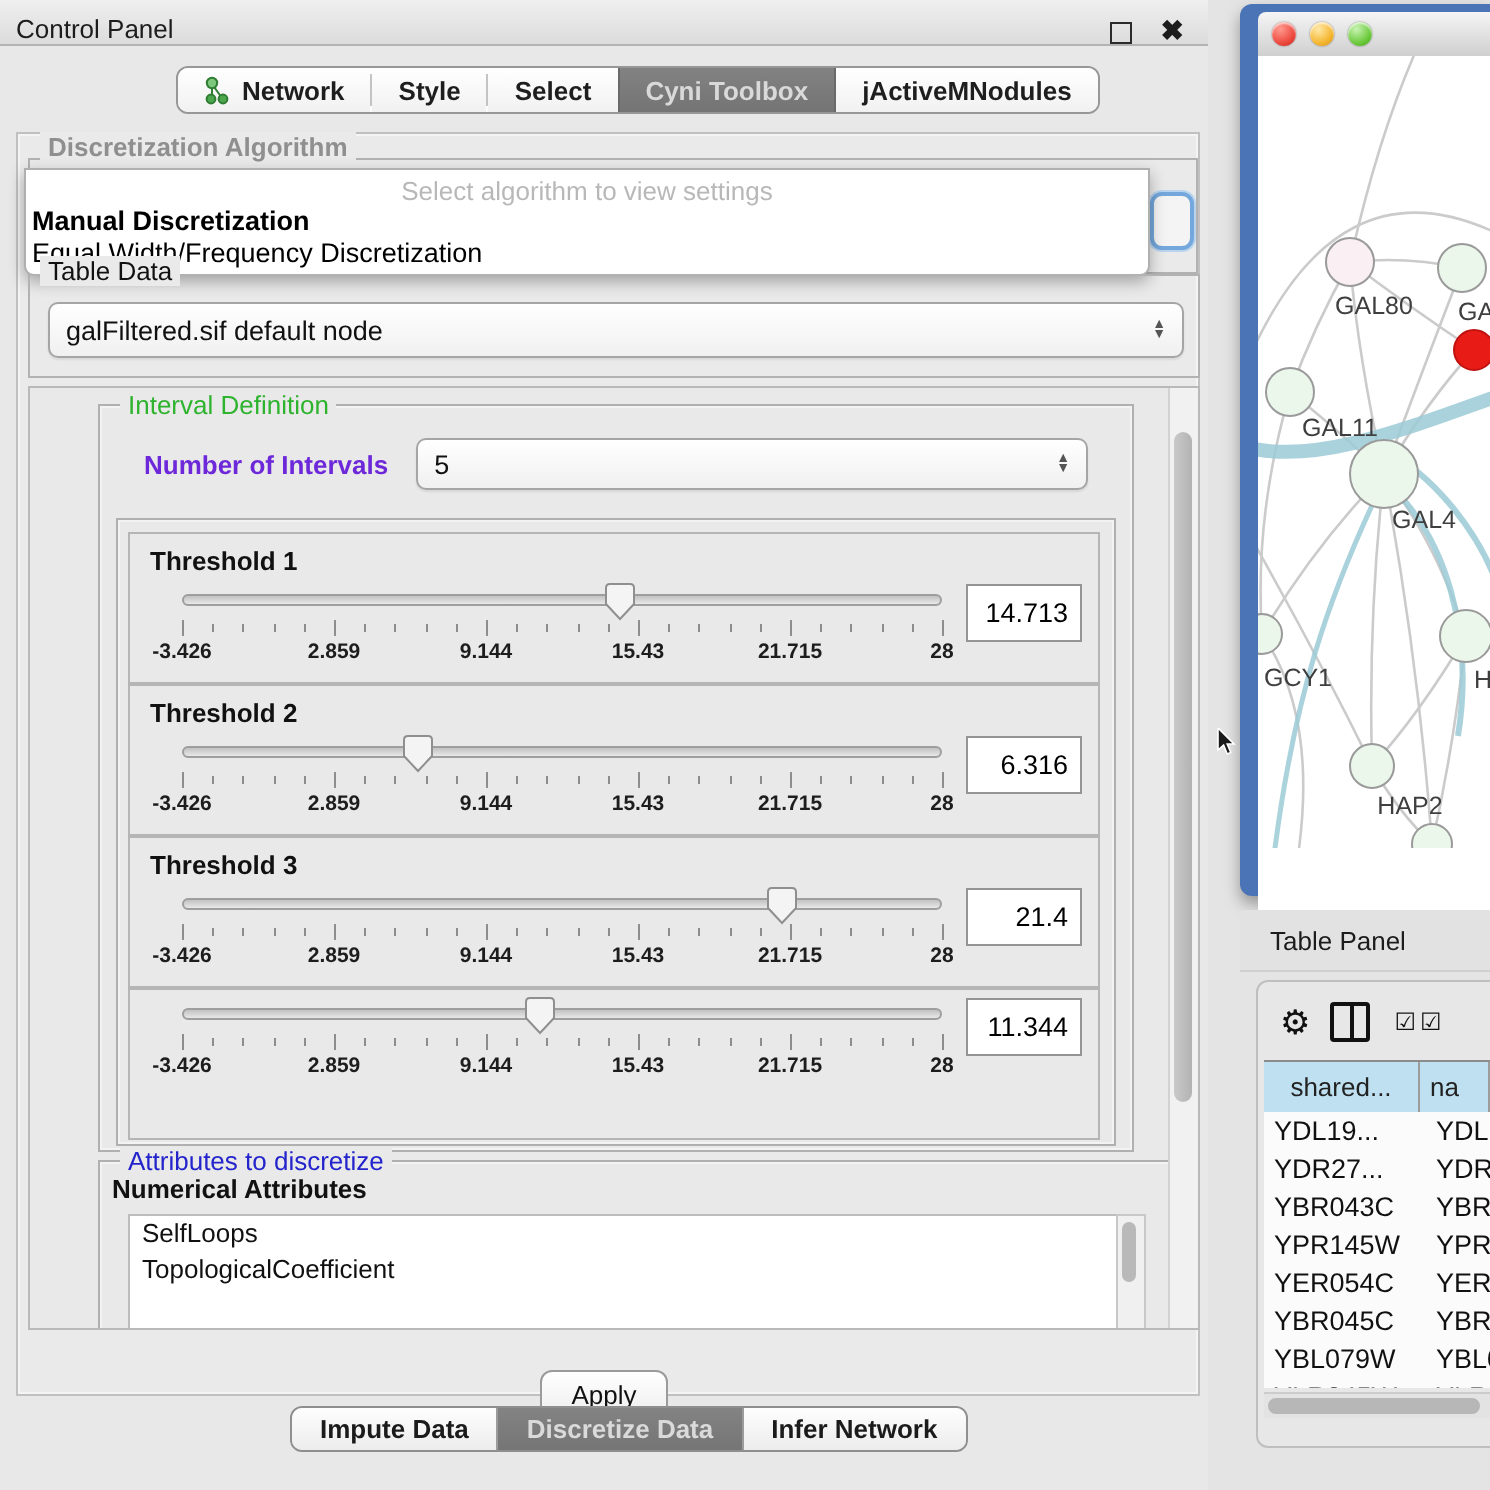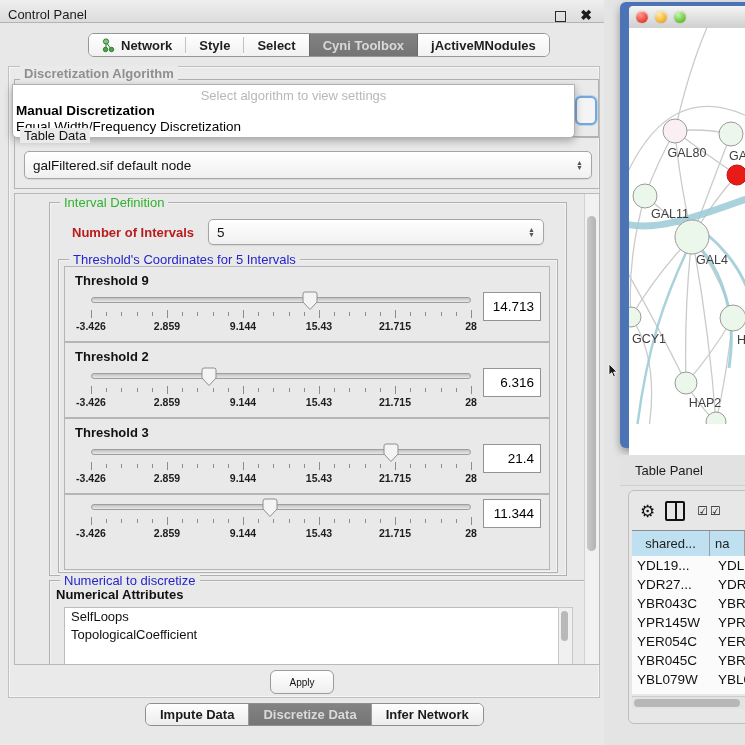--- a/index.html
+++ b/index.html
@@ -64,21 +64,21 @@
       border-left:1px solid #d2d2d2;}
   #vscroll .vthumb{position:absolute;left:2px;top:22px;width:9px;height:335px;
       background:linear-gradient(90deg,#c9c9c9,#b3b3b3);border-radius:5px;}
 
   .group{position:absolute;border:1px solid #b0b0b0;box-shadow:inset 0 0 0 1px #f3f3f3;}
   .legend{position:absolute;top:-8px;left:10px;background:#e9e9e9;padding:0 4px;
       font-size:13px;white-space:nowrap;}
   #interval-group{left:34px;top:8px;width:516px;height:372px;}
   #interval-group>.legend{color:#2eb32e;}
   #noi-row{position:absolute;left:22px;top:16px;width:472px;display:flex;align-items:center;}
-  #noi-label{font-size:13px;font-weight:bold;color:#b91c1c;}
+  #noi-label{font-size:13px;font-weight:bold;color:#6d28d9;}
   #noi-spinner{margin-left:14px;flex:1;height:24px;}
   #thr-group{left:8px;top:56px;width:498px;height:312px;}
   #thr-group>.legend{color:#2424cc;}
 
   .th-panel{position:absolute;left:5px;width:484px;height:74px;background:#e9e9e9;
       border:1px solid #b5b5b5;}
   .th-label{font-size:13px;font-weight:bold;color:#111;padding:6px 0 0 10px;}
   .th-row{display:flex;align-items:flex-start;padding:2px 8px 0 26px;}
   .slider-wrap{flex:1;position:relative;height:42px;}
   .track{position:absolute;top:7px;left:0;right:0;height:4px;border-radius:3px;
@@ -98,23 +98,23 @@
   #attr-group>.legend{color:#2424cc;}
   #attr-sub{position:absolute;left:6px;top:6px;font-size:13px;font-weight:bold;color:#111;}
   #attr-list{position:absolute;left:14px;top:26px;width:494px;height:58px;background:#fff;
       border:1px solid #bdbdbd;overflow:hidden;}
   .attr-item{font-size:13px;color:#111;padding:1px 0 1px 6px;line-height:16px;}
   #attr-vscroll{position:absolute;left:508px;top:26px;width:13px;height:58px;
       background:#f0f0f0;border:1px solid #c8c8c8;}
   #attr-vscroll i{position:absolute;left:2px;top:3px;width:7px;height:30px;
       background:#b9b9b9;border-radius:4px;}
 
-  #apply-btn{left:270px;top:670px;width:62px;height:22px;
+  #apply-btn{left:270px;top:685px;width:62px;height:22px;
       background:linear-gradient(#ffffff,#eeeeee);border:1px solid #9b9b9b;border-radius:6px;
-      font-size:10px;color:#111;display:flex;align-items:center;justify-content:center;}
+      font-size:13px;color:#111;display:flex;align-items:center;justify-content:center;}
 
   #bottom-tabs{left:145px;top:703px;height:21px;display:flex;border:1px solid #8f8f8f;
       border-radius:6px;overflow:hidden;}
   .btab{display:flex;align-items:center;padding:0 14px;font-size:13px;font-weight:bold;
       color:#1b1b1b;background:linear-gradient(#fefefe,#ececec);border-left:1px solid #9b9b9b;}
   .btab:first-child{border-left:none;}
   .btab.dark{background:linear-gradient(#838383,#757575);color:#dadada;}
 
   
   #right-gap{left:604px;top:0;width:141px;height:745px;background:#e4e4e4;}
@@ -229,24 +229,23 @@
         <div id="noi-spinner" class="mac-combo">
           <span class="lbl">5</span>
           <span class="spin">
               <span>▲</span>
               <span>▼</span>
             </span>
         </div>
       </div>
 
       <div id="thr-group" class="group">
-        <span class="legend">Threshold's Coordinates for 5 Intervals</span>
 
         <div class="th-panel" style="top:6px">
-          <div class="th-label">Threshold 9</div>
+          <div class="th-label">Threshold 1</div>
           <div class="th-row">
             <div class="slider-wrap">
               <div class="track"></div>
               <div class="tickband">
                   <i class="tick major" style="left: 0%;"></i>
                   <i class="tick" style="left: 4%;"></i>
                   <i class="tick" style="left: 8%;"></i>
                   <i class="tick" style="left: 12%;"></i>
                   <i class="tick" style="left: 16%;"></i>
                   <i class="tick major" style="left: 20%;"></i>
@@ -429,21 +428,21 @@
                 <path d="M3 1 H13 Q15 1 15 3 V11 L8 18.5 L1 11 V3 Q1 1 3 1 Z" fill="#f4f4f4" stroke="#8f8f8f"></path>
               </svg>
             </div>
             <input class="val" value="11.344" style="">
           </div>
         </div>
       </div>
     </div>
 
     <div id="attr-group" class="group">
-      <span class="legend">Numerical to discretize</span>
+      <span class="legend">Attributes to discretize</span>
       <span id="attr-sub">Numerical Attributes</span>
       <div id="attr-list">
           <div class="attr-item">SelfLoops</div>
           <div class="attr-item">TopologicalCoefficient</div>
         </div>
       <div id="attr-vscroll">
           <i></i>
         </div>
     </div>
 

